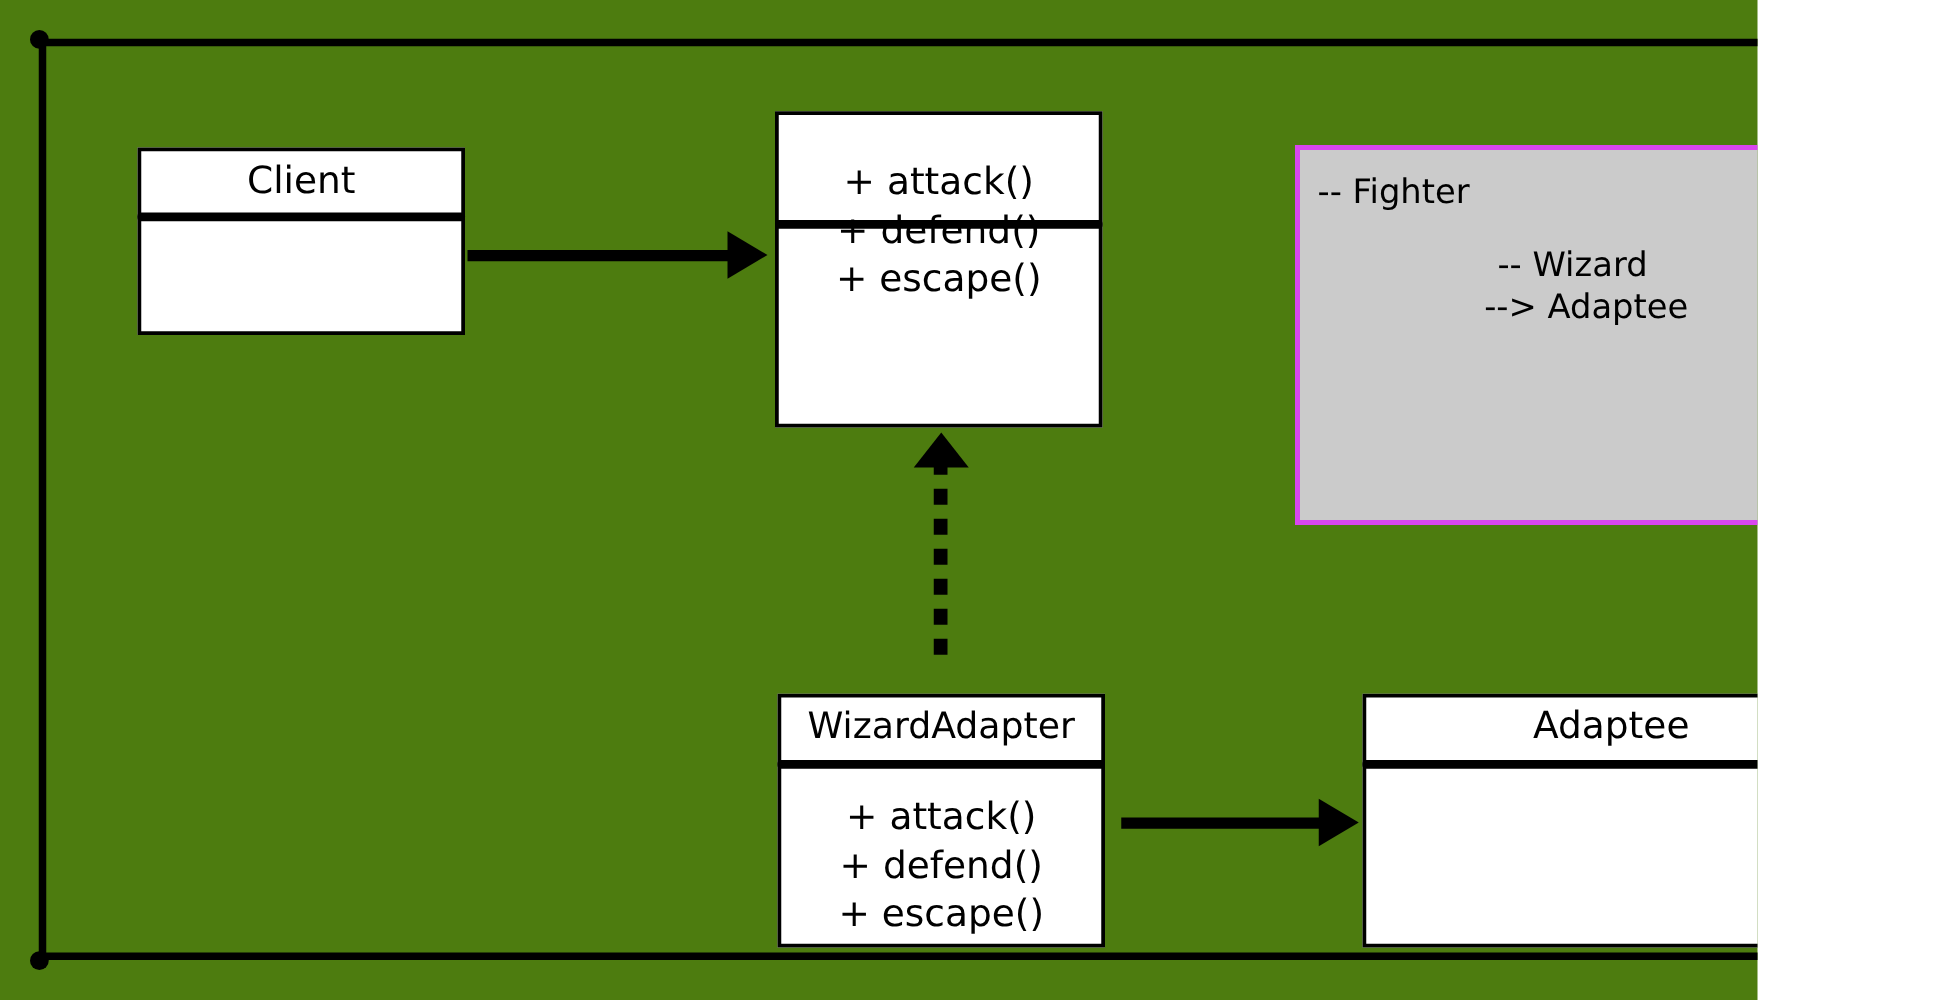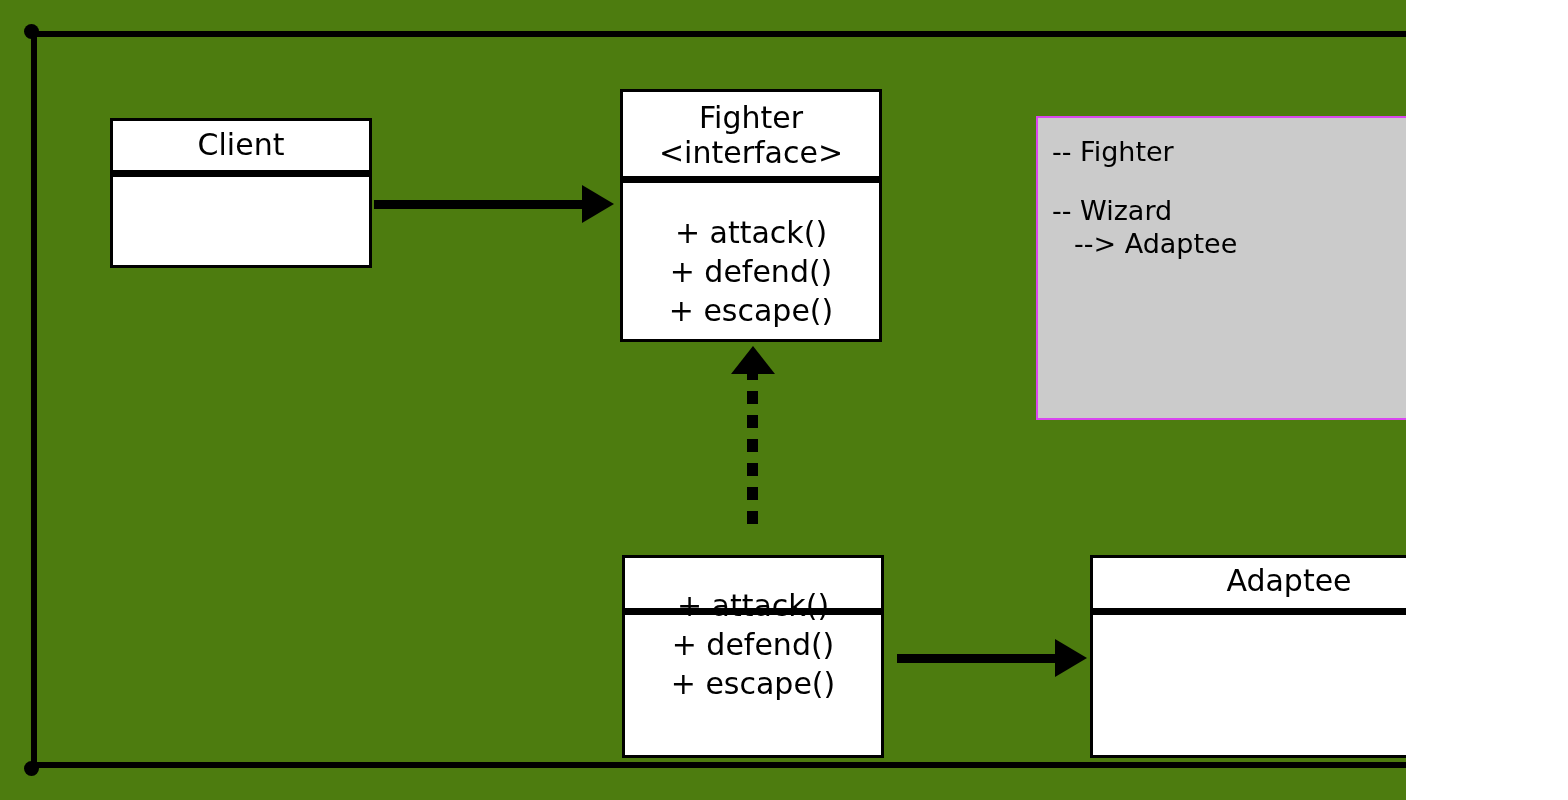--- a/index.html
+++ b/index.html
@@ -145,28 +145,28 @@
 
   
   #legend-note {
     position: absolute;
     left: 1036px;
     top: 116px;
     width: 430px;
     height: 304px;
     box-sizing: border-box;
     background: #cbcbcb;
-    border: 2px solid #d946ef;
+    border: 4px solid #d946ef;
     padding: 18px 0 0 14px;
     color: #000000;
     font-size: 27px;
     line-height: 1.22;
   }
   #legend-note .legend-group { margin-bottom: 26px; }
-  #legend-note .legend-group:last-child { margin-bottom: 0; }
+  #legend-note .legend-group:last-child { margin-bottom: 0; text-align: center; }
   #legend-note .legend-role {
     display: block;
     white-space: pre;
     padding-left: 22px;
   }
   #legend-note .legend-name { display: block; white-space: pre; }
 
   
   .conn-line-h {
     position: absolute;
@@ -209,33 +209,30 @@
   <div class="frame-dot fd-bl"></div>
   <div class="frame-dot fd-br"></div>
 
   <div class="uml-box" id="box-client">
     <div class="uml-title">Client</div>
     <div class="uml-divider"></div>
     <div class="uml-body"></div>
   </div>
 
   <div class="uml-box" id="box-fighter">
-    <div class="uml-title">
-      <span>Fighter</span><br>
-      <span>&lt;interface&gt;</span>
-    </div>
     <div class="uml-divider"></div>
     <div class="uml-body">
       <span class="member">+ attack()</span>
       <span class="member">+ defend()</span>
       <span class="member">+ escape()</span>
     </div>
   </div>
 
   <div class="uml-box" id="box-wizardadapter">
+    <div class="uml-title">WizardAdapter</div>
     <div class="uml-divider"></div>
     <div class="uml-body">
       <span class="member">+ attack()</span>
       <span class="member">+ defend()</span>
       <span class="member">+ escape()</span>
     </div>
   </div>
 
   <div class="uml-box" id="box-wizard">
     <div class="uml-title">Adaptee</div>

